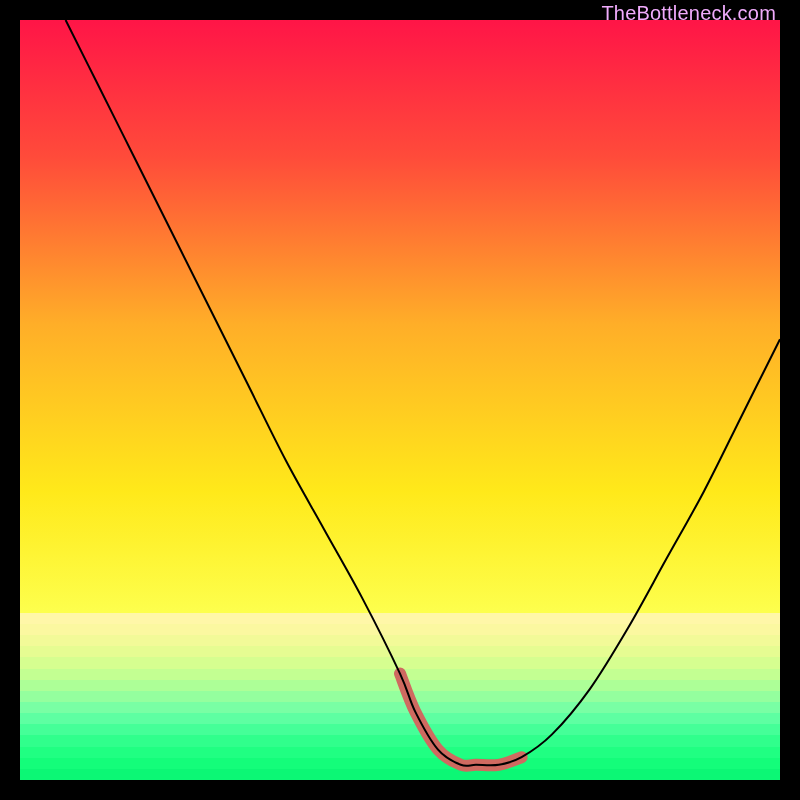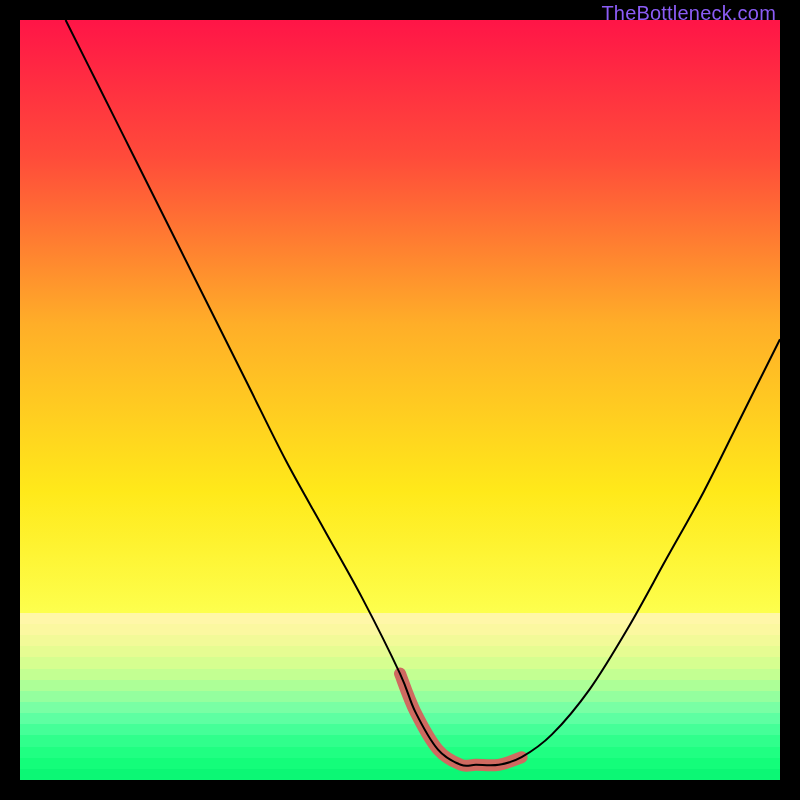--- a/index.html
+++ b/index.html
@@ -31,21 +31,21 @@
   }
   .green-bands {
     position: absolute;
     left: 0;
     width: 100%;
   }
   .attribution {
     position: absolute;
     top: 2px;
     right: 24px;
-    color: #8b5cf6;
+    color: #f0abfc;
     font-size: 20px;
     font-weight: 500;
     letter-spacing: 0.2px;
   }
   svg.curve {
     position: absolute;
     inset: 0;
   }
   .thick-segment {
     stroke: #cf6a60;

